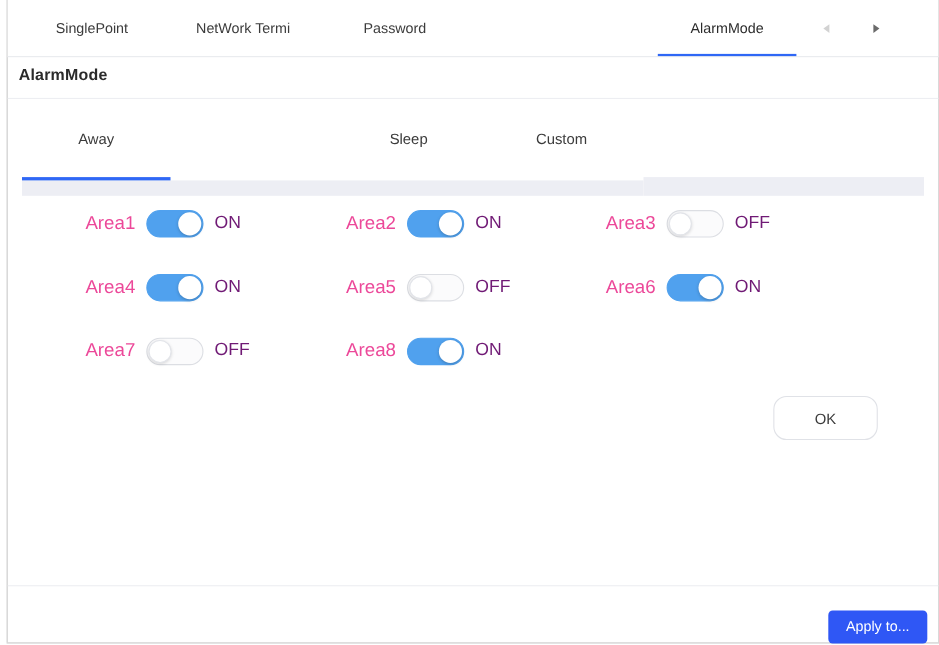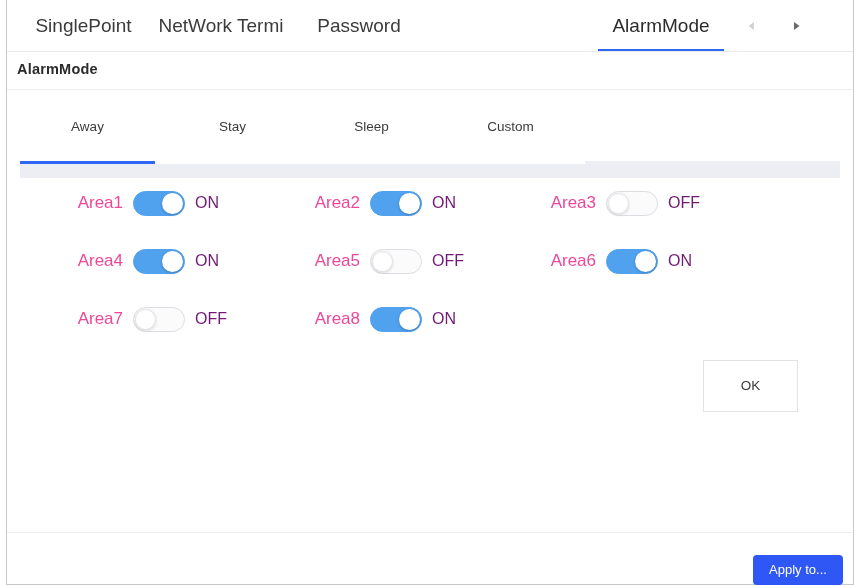--- a/index.html
+++ b/index.html
@@ -59,21 +59,21 @@
     background: #ffffff;
     border-bottom: 1px solid #e8eaee;
     box-sizing: border-box;
   }
   .tab {
     position: absolute;
     top: 0;
     height: 51px;
     line-height: 51px;
     text-align: center;
-    font-size: 19px;
+    font-size: 13px;
     color: #3b3b3b;
     white-space: nowrap;
     cursor: pointer;
   }
   .tab.active {
     color: #2b2b2b;
   }
   .tab.active::after {
     content: "";
     position: absolute;
@@ -226,24 +226,24 @@
     color: #701a75;
     white-space: nowrap;
   }
 
   
   .ok-button {
     position: absolute;
     left: 703px;
     top: 360px;
     width: 95px;
-    height: 52px;
+    height: 40px;
     background: #ffffff;
     border: 1px solid #e0e2e7;
-    border-radius: 0;
+    border-radius: 12px;
     font-size: 13.5px;
     color: #3b3b3b;
     line-height: 38px;
     text-align: center;
     font-family: "Liberation Sans", sans-serif;
     cursor: pointer;
     box-sizing: border-box;
   }
 
   
@@ -303,21 +303,20 @@
 
   <div class="section-header">
     <div class="section-title">AlarmMode</div>
   </div>
 
   <div class="subtabs" id="subtabs">
     <div class="subtab-strip-a"></div>
     <div class="subtab-strip-b"></div>
     <div class="subtab-underline"></div>
   <div class="subtab active" style="left: 13px; width: 135px;">Away</div>
-      <div class="subtab" style="left: 158px; width: 135px;">Stay</div>
       <div class="subtab" style="left: 297px; width: 135px;">Sleep</div>
       <div class="subtab" style="left: 436px; width: 135px; text-align: center;">Custom</div>
     </div>
 
   <div class="area-grid" id="area-grid">
       <div class="area-cell" style="left: 60px; top: 0px;">
         <div class="area-label">Area1</div>
         <div class="toggle on">
           <div class="knob"></div>
         </div>

